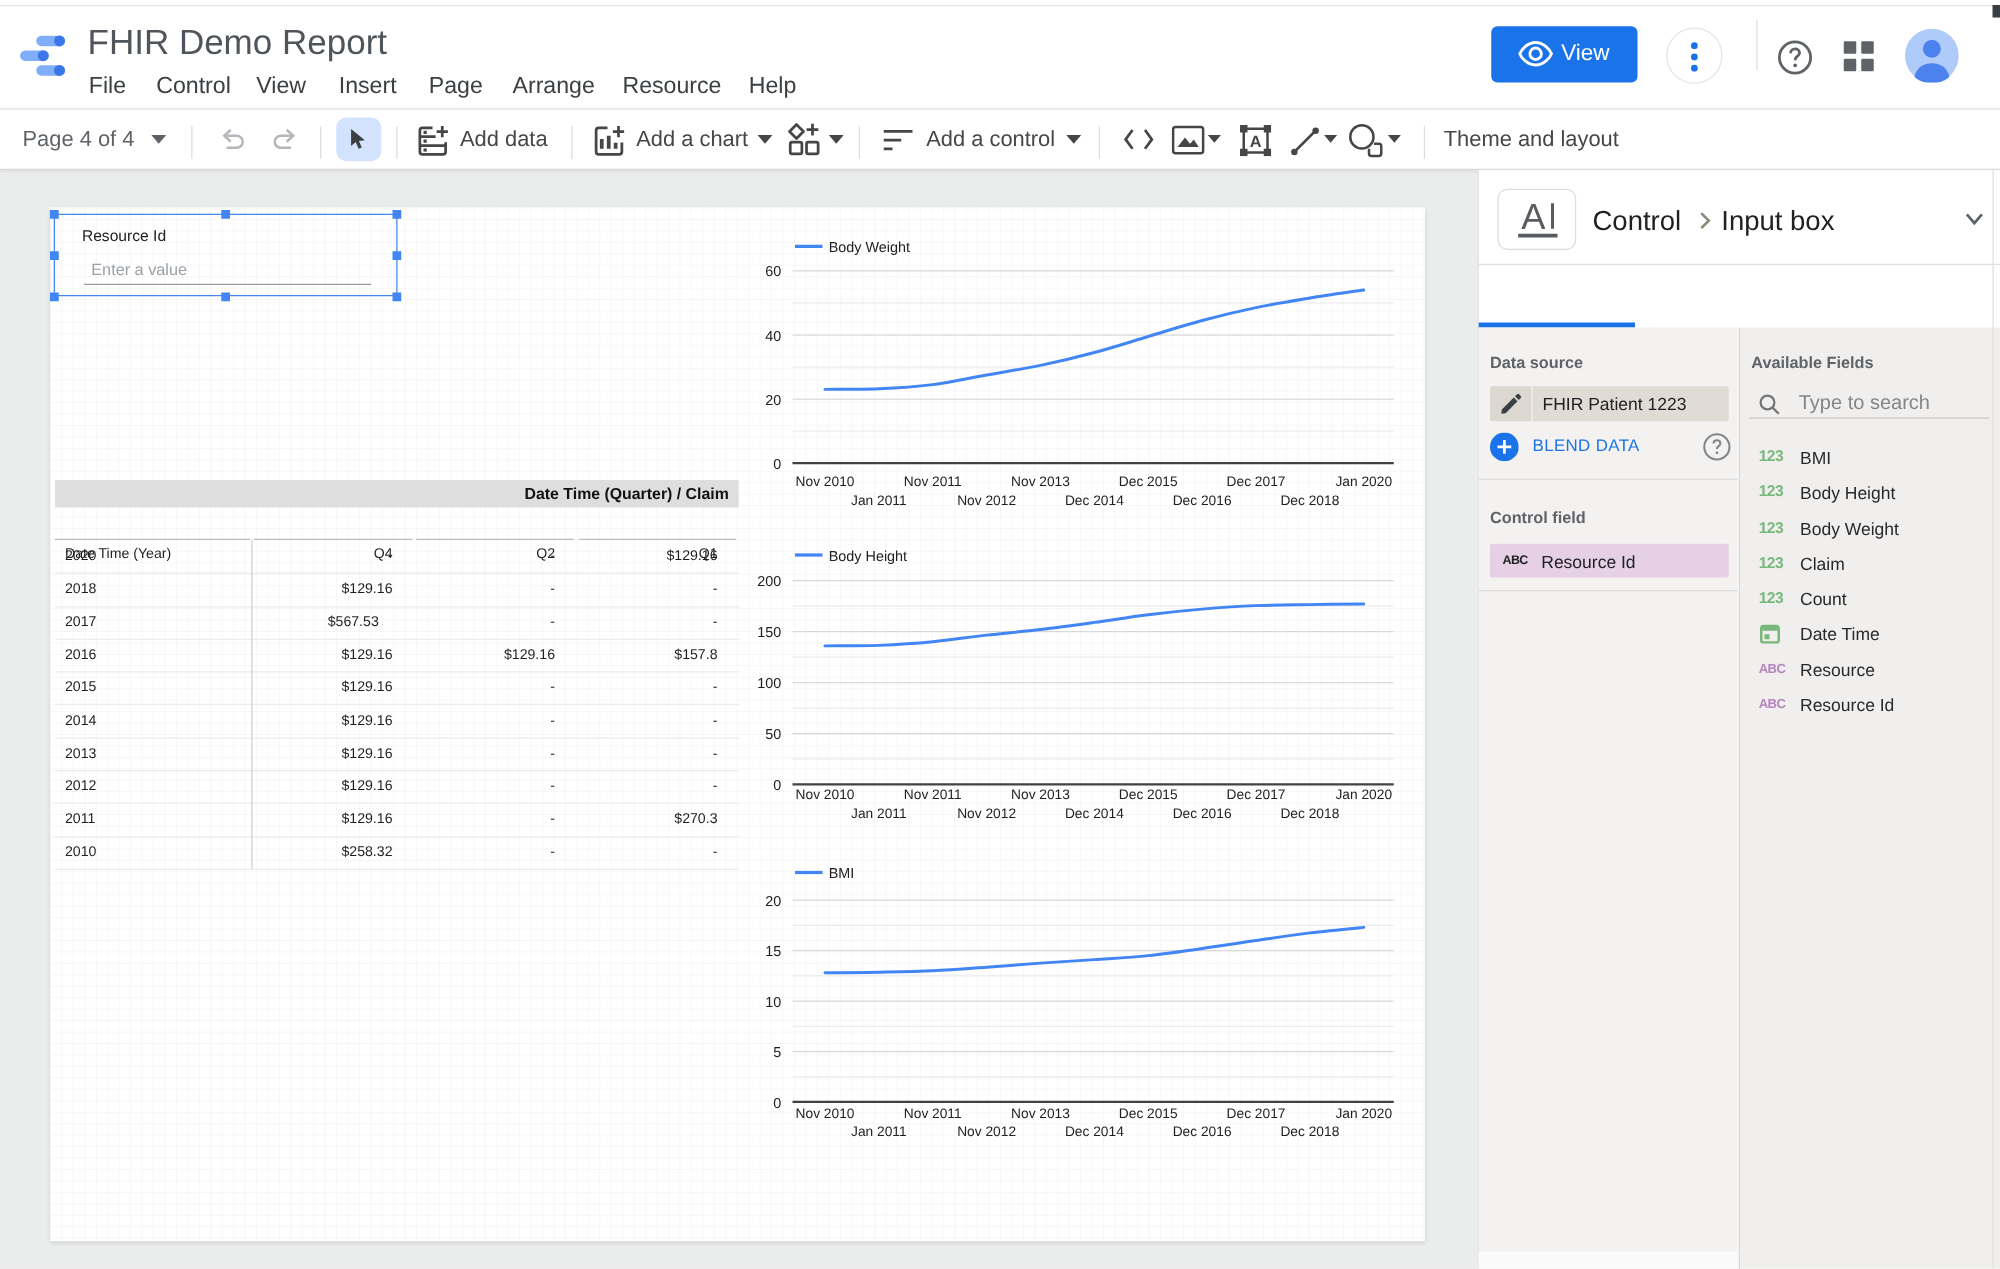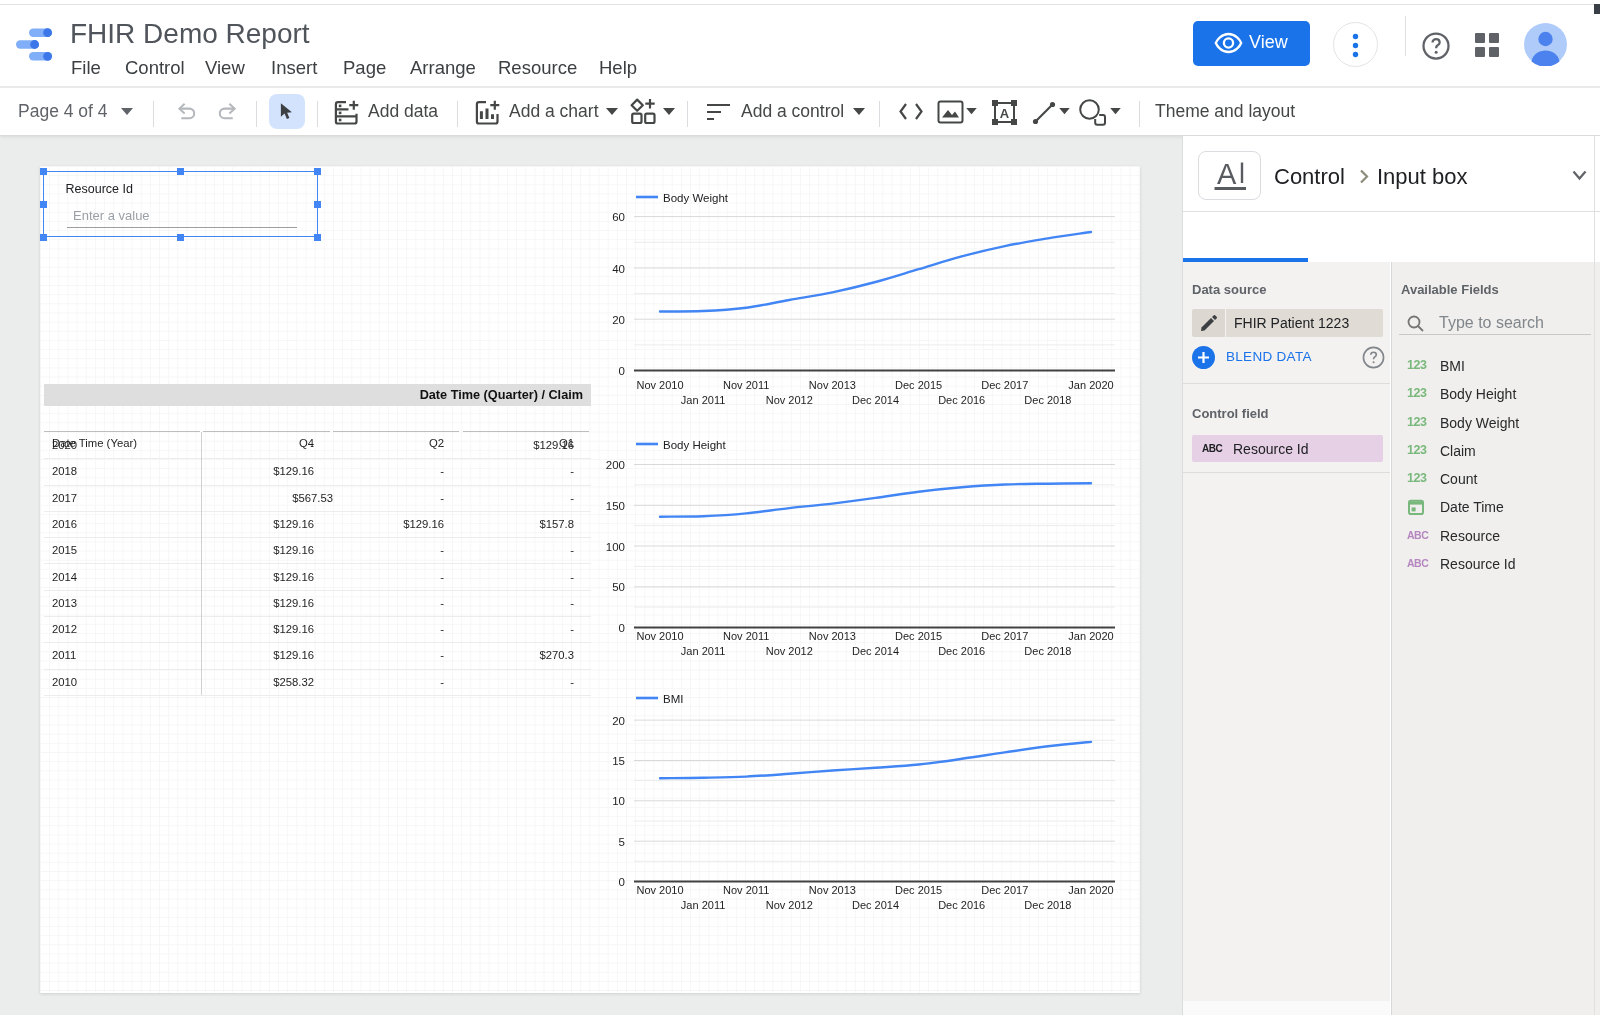--- a/index.html
+++ b/index.html
@@ -360,21 +360,21 @@
         <span class="pv-r" style="left:419px;width:111px">$129.16</span>
       </div>
 <div class="pvrow" style="top:75.3px">
         <span class="c0">2018</span>
         <span class="pv-r" style="left:159px;width:111px">$129.16</span>
         <span class="pv-r" style="left:289px;width:111px">-</span>
         <span class="pv-r" style="left:419px;width:111px">-</span>
       </div>
 <div class="pvrow" style="top:101.6px">
         <span class="c0">2017</span>
-        <span class="pv-r" style="left:159px;width:130px">$567.53</span>
+        <span class="pv-r" style="left:159px;width:100px">$567.53</span>
         <span class="pv-r" style="left:289px;width:111px">-</span>
         <span class="pv-r" style="left:419px;width:111px">-</span>
       </div>
 <div class="pvrow" style="top:127.9px">
         <span class="c0">2016</span>
         <span class="pv-r" style="left:159px;width:111px">$129.16</span>
         <span class="pv-r" style="left:289px;width:111px">$129.16</span>
         <span class="pv-r" style="left:419px;width:111px">$157.8</span>
       </div>
 <div class="pvrow" style="top:154.2px">

